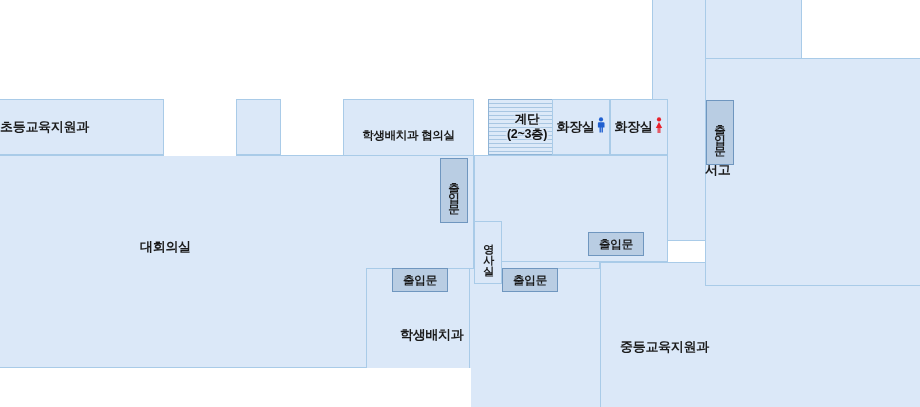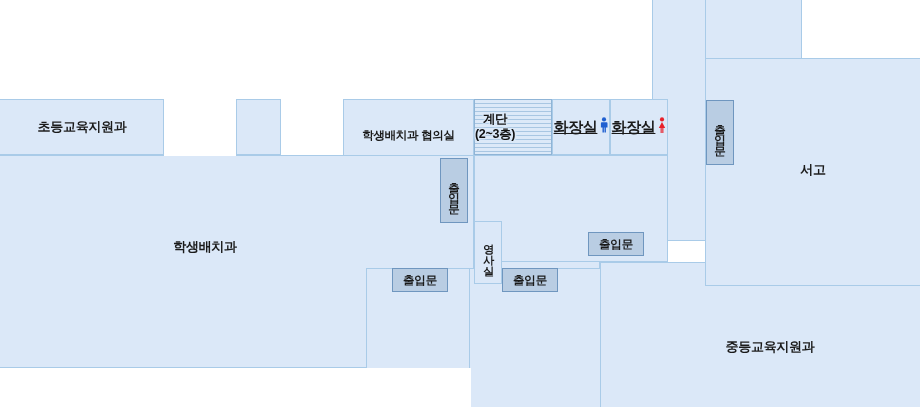--- a/index.html
+++ b/index.html
@@ -69,21 +69,23 @@
     box-sizing: border-box;
     border: 1px solid #8fb4d6;
     background:
       repeating-linear-gradient(
         to bottom,
         #dce9f8 0px, #dce9f8 3px,
         #a8c6e2 3px, #a8c6e2 4px
       );
     display: flex;
     align-items: center;
+    justify-content: center;
     z-index: 5;
+    margin-left: 14px;
   }
   .stairs .label {
     font-size: 12.5px;
     font-weight: bold;
     color: #111;
     line-height: 1.18;
     text-shadow:
       0 0 3px #dce9f8, 0 0 3px #dce9f8,
       0 0 2px #dce9f8, 0 0 2px #dce9f8,
       1px 0 2px #dce9f8, -1px 0 2px #dce9f8;
@@ -95,32 +97,31 @@
     box-sizing: border-box;
     background: #dbe8f8;
     border: 1px solid #a9cbe8;
     display: flex;
     align-items: center;
     justify-content: center;
     gap: 3px;
     z-index: 5;
   }
   .restroom .label {
-    font-size: 15px;
+    font-size: 13px;
     font-weight: bold;
     letter-spacing: -0.4px;
-    text-decoration: underline;
   }
   .wc-icon { display: block; }
 
   .room-label-abs {
     position: absolute;
     display: flex;
     align-items: center;
-    justify-content: center;
+    justify-content: flex-start;
     z-index: 4;
     pointer-events: none;
   }
 </style>
 </head>
 <body>
 
 <div id="floorplan">
 
   <div class="room" style="left:652px; top:-1px; width:150px; height:60px;"></div>
@@ -171,33 +172,36 @@
     <span class="wc-icon">
       <svg width="8" height="16" viewBox="0 0 8 16" aria-hidden="true">
         <circle cx="4" cy="2.4" r="2.1" fill="#e8202a"></circle>
         <path d="M4 5 L7.2 11 h-1.8 v5 h-1.1 v-5 h-0.6 v5 h-1.1 v-5 h-1.8 z" fill="#e8202a"></path>
       </svg>
     </span>
   </div>
 
   <div class="room" style="left:-1px; top:155px; width:475px; height:213px;"></div>
   <div class="room-label-abs" style="left:140px; top:232px; width:130px; height:30px;">
-    <span class="label">학생배치과</span>
+    <span class="label">대회의실</span>
   </div>
 
   <div class="room" style="left:474px; top:155px; width:194px; height:107px;"></div>
 
   <div class="room" style="left:474px; top:262px; width:126px; height:30px; border-top:none;"></div>
 
   <div class="room" style="left:474px; top:221px; width:28px; height:63px; z-index:7;">
     <span class="label tiny" style="writing-mode:vertical-rl; letter-spacing:0px; line-height:1.05;">영사실</span>
   </div>
 
   <div class="room" style="left:366px; top:268px; width:104px; height:140px;"></div>
   <div class="room" style="left:470px; top:268px; width:131px; height:140px; border-left:none;"></div>
+  <div class="room-label-abs" style="left:400px; top:320px; width:170px; height:30px;">
+    <span class="label">학생배치과</span>
+  </div>
 
   <div style="position:absolute; left:366px; top:368px; width:105px; height:40px; background:#ffffff; z-index:3;"></div>
 
   <div style="position:absolute; left:164px; top:96px; width:72px; height:60px; background:#ffffff; z-index:3;"></div>
 
   <div class="door vertical" style="left:440px; top:158px; width:28px; height:65px;">
     <span class="label">출입문</span>
   </div>
 
   <div class="door vertical" style="left:706px; top:100px; width:28px; height:65px;">

